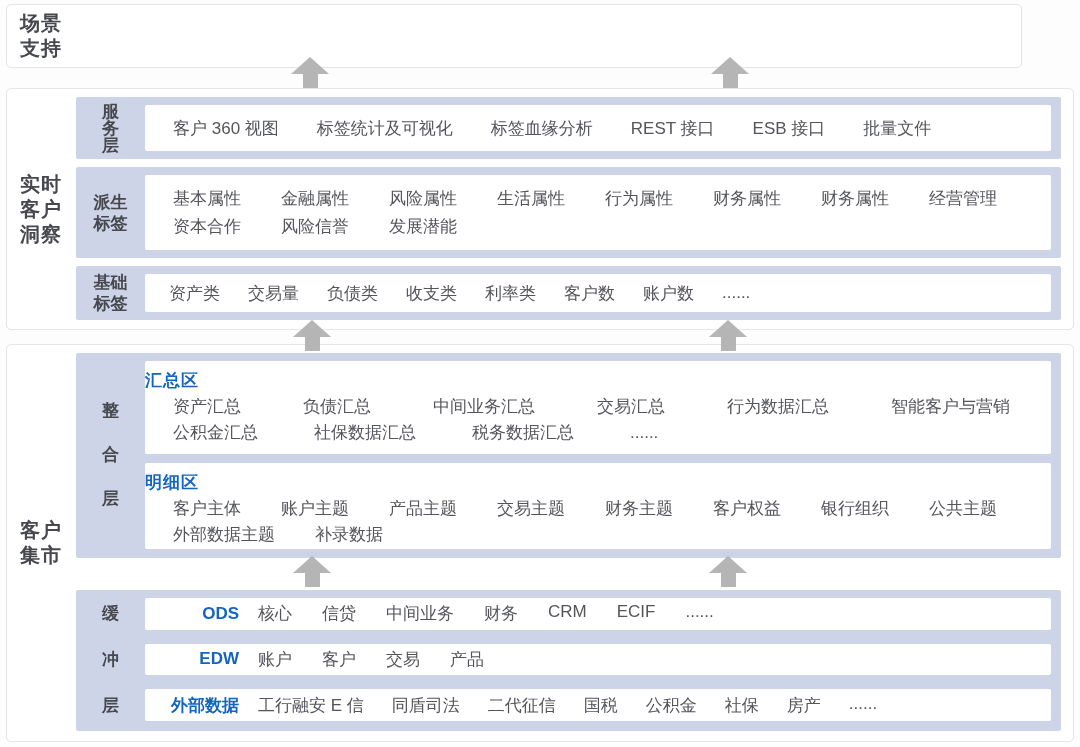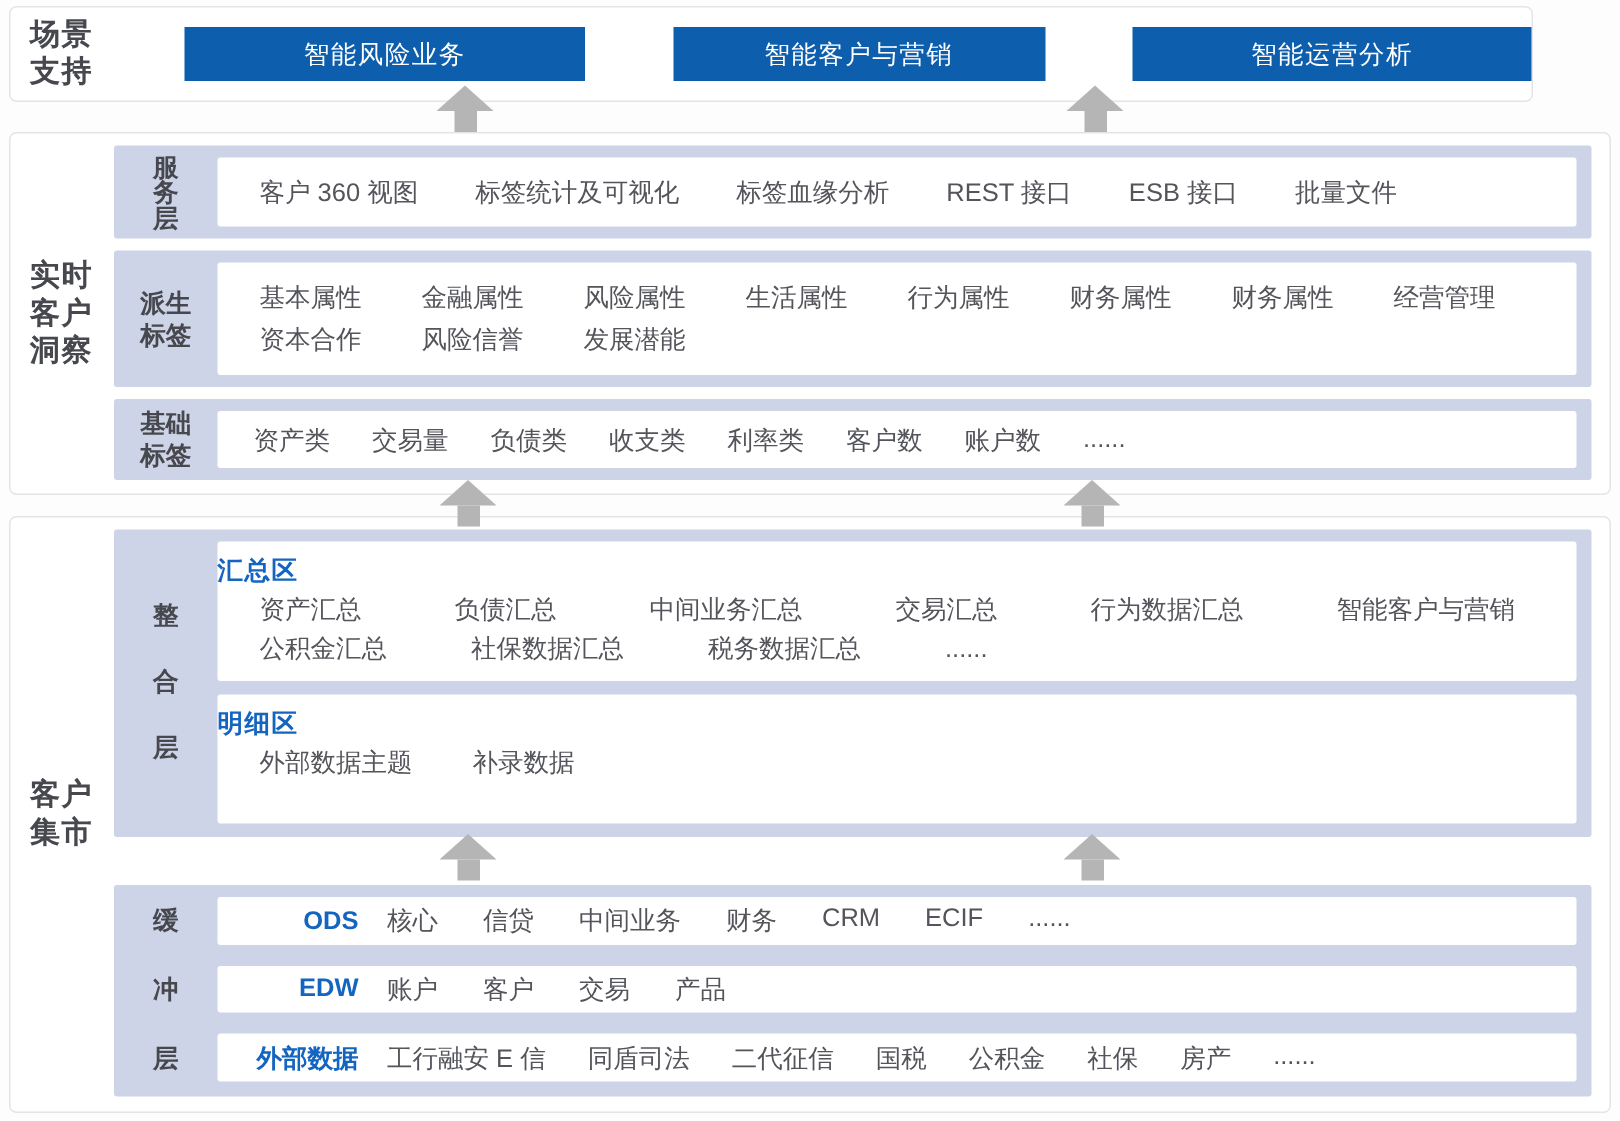--- a/index.html
+++ b/index.html
@@ -78,26 +78,20 @@
 <body>
 
 <div class="canvas">
 
   <section class="box top-box">
     <div class="section-label">
 
     <div>场景</div>
         <div>支持</div>
       </div>
-    <div class="btn-row">
-
-    <div class="pill-btn">智能风险业务</div>
-        <div class="pill-btn">智能客户与营销</div>
-        <div class="pill-btn">智能运营分析</div>
-      </div>
   </section>
 
   <section class="box mid-box">
     <div class="section-label">
 
     <div>实时</div>
         <div>客户</div>
         <div>洞察</div>
       </div>
     <div class="sec-content mid-content">
@@ -203,20 +197,31 @@
                 <span class="item">社保数据汇总</span>
                 <span class="item">税务数据汇总</span>
                 <span class="item">......</span>
               </div>
           </div>
 
           <div class="area-box det-box">
             <div class="area-title">明细区</div>
             <div class="item-line items-det">
 
+            <span class="item">客户主体</span>
+                <span class="item">账户主题</span>
+                <span class="item">产品主题</span>
+                <span class="item">交易主题</span>
+                <span class="item">财务主题</span>
+                <span class="item">客户权益</span>
+                <span class="item">银行组织</span>
+                <span class="item">公共主题</span>
+              </div>
+            <div class="item-line items-det">
+
             <span class="item">外部数据主题</span>
                 <span class="item">补录数据</span>
               </div>
           </div>
 
         </div>
       </div>
 
       <div class="arrow-gap"></div>
 

